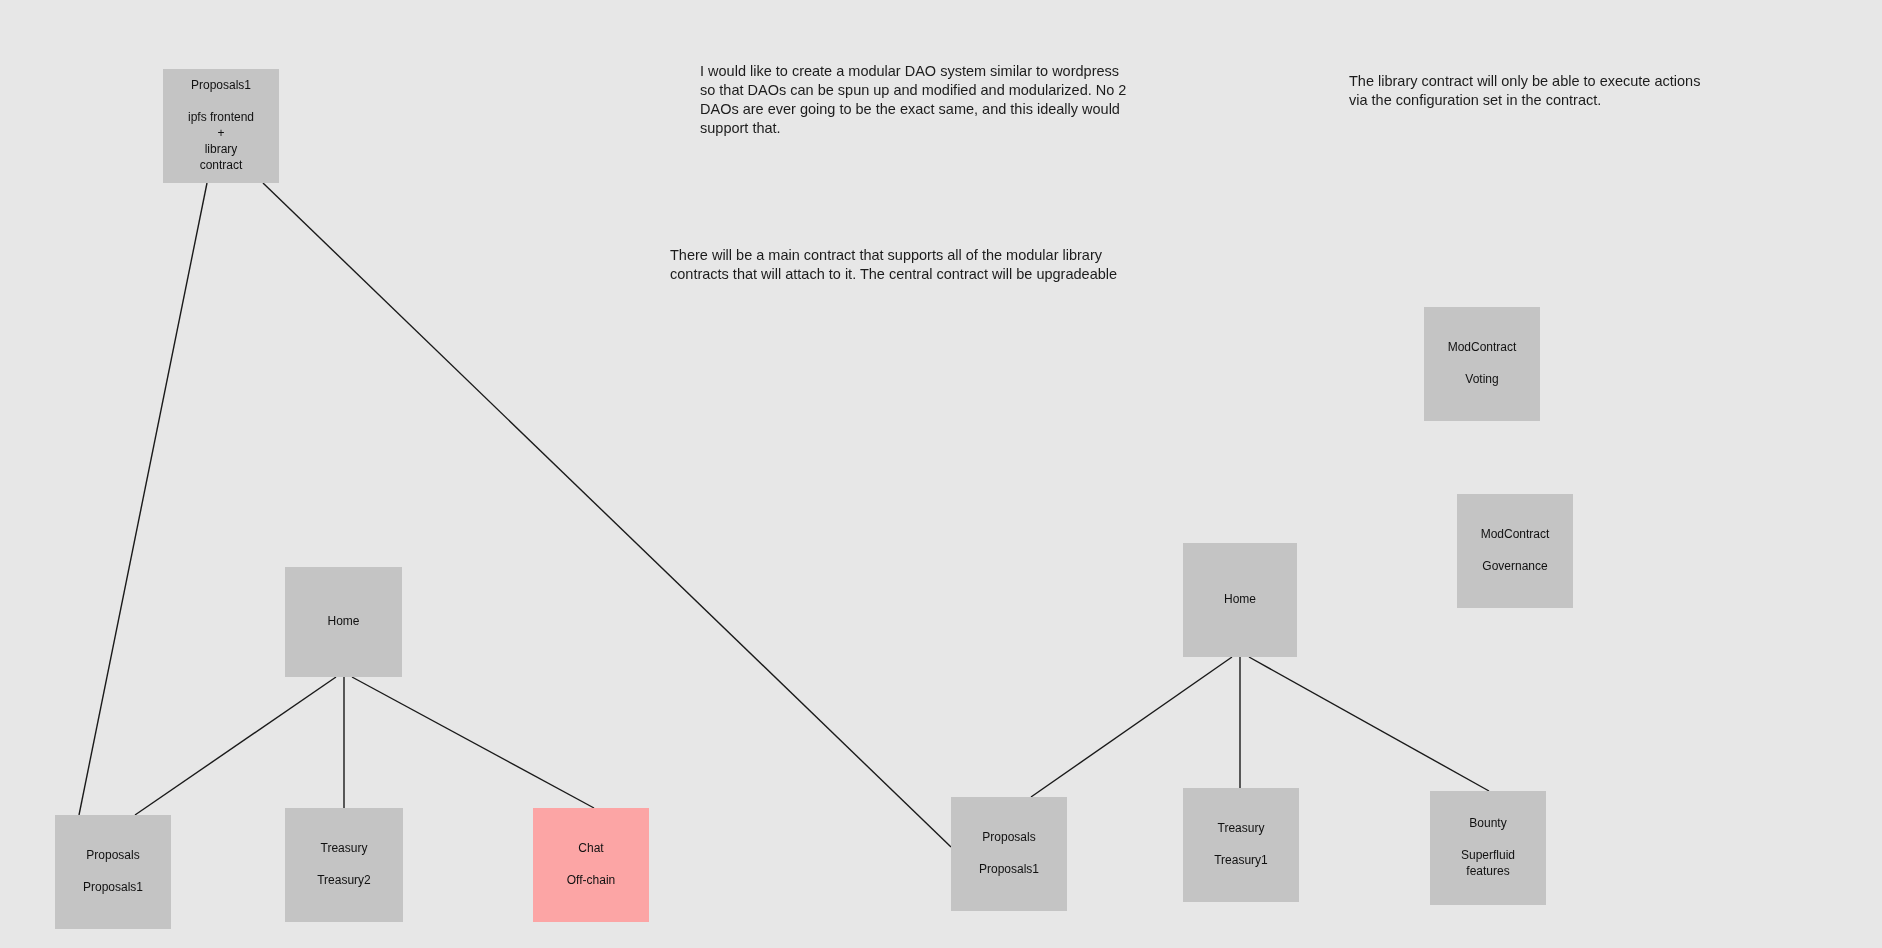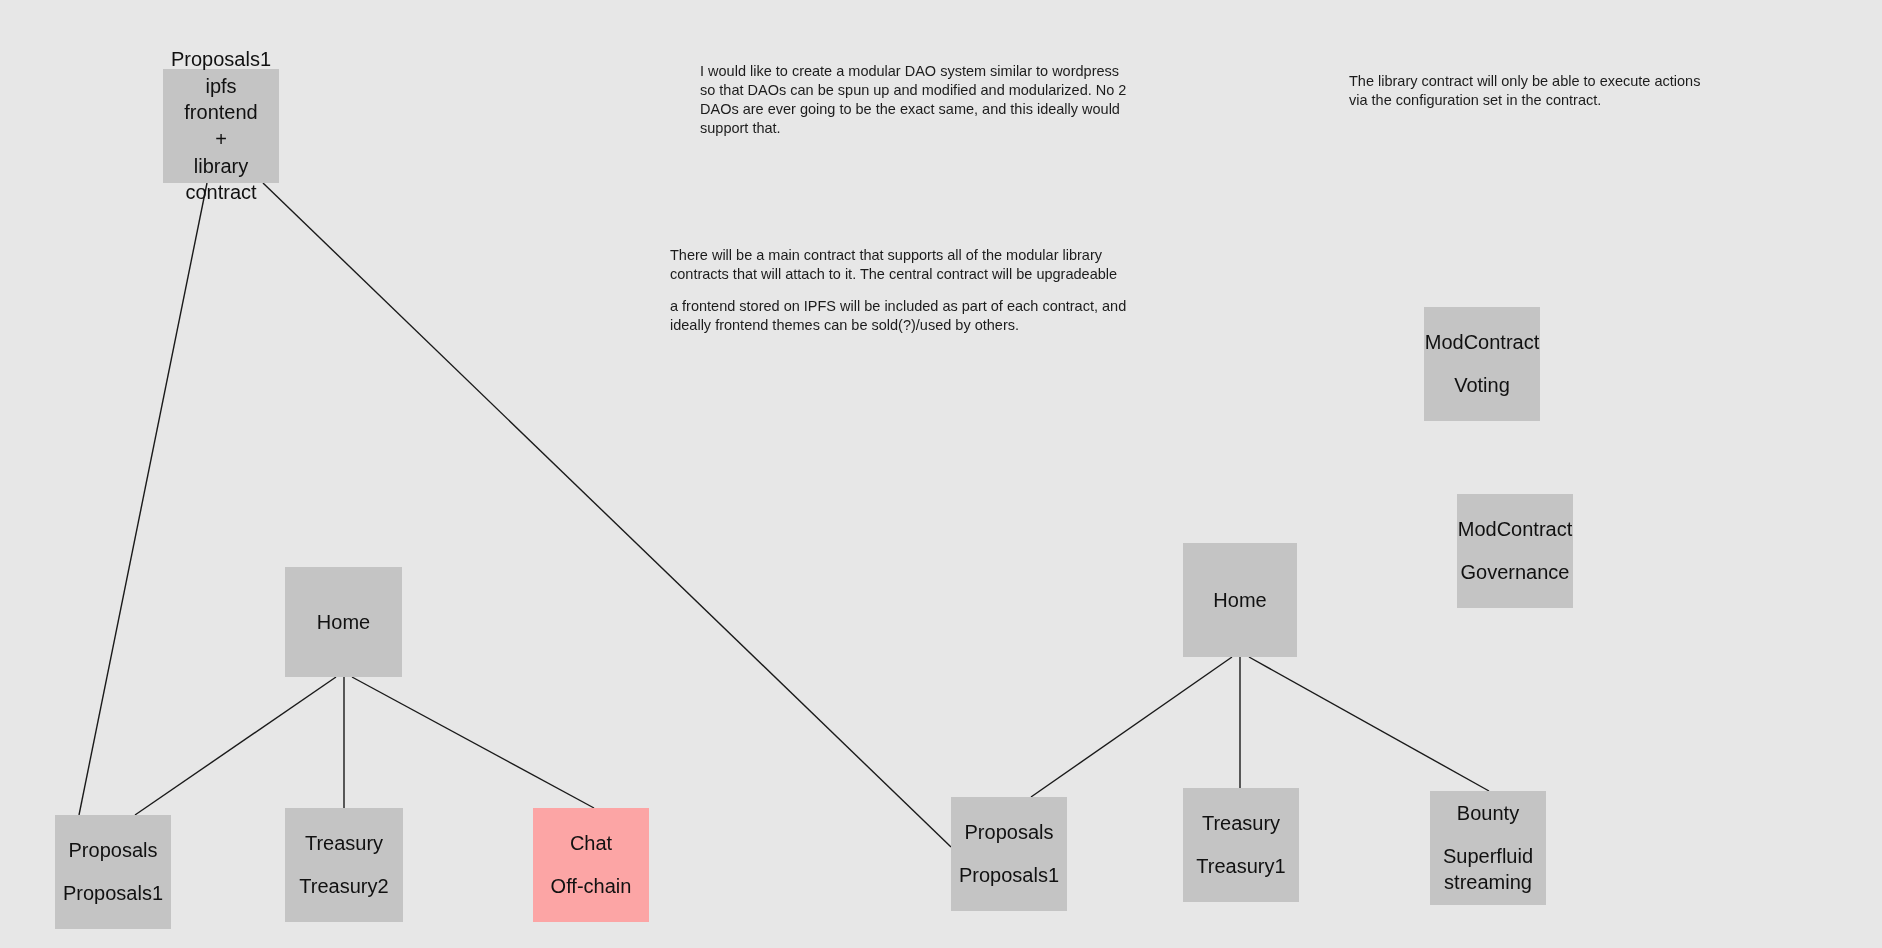--- a/index.html
+++ b/index.html
@@ -30,21 +30,21 @@
     pointer-events: none;
   }
   .node {
     position: absolute;
     background: #c4c4c4;
     display: flex;
     flex-direction: column;
     align-items: center;
     justify-content: center;
     text-align: center;
-    font-size: 20px;
+    font-size: 12px;
     line-height: 1.33;
     color: #111;
     box-sizing: border-box;
     padding: 4px;
   }
   .node .line {
     display: block;
     white-space: pre-line;
   }
   .node .gap {
@@ -116,38 +116,37 @@
       </div>
       <div class="node" style="left: 1183px; top: 788px; width: 116px; height: 114px; background: rgb(196, 196, 196);">
         <span class="line">Treasury</span>
         <span class="gap"></span>
         <span class="line">Treasury1</span>
       </div>
       <div class="node" style="left: 1430px; top: 791px; width: 116px; height: 114px; background: rgb(196, 196, 196);">
         <span class="line">Bounty</span>
         <span class="gap"></span>
         <span class="line">Superfluid
-streaming</span>
+features</span>
       </div>
       <div class="node" style="left: 1424px; top: 307px; width: 116px; height: 114px; background: rgb(196, 196, 196);">
         <span class="line">ModContract</span>
         <span class="gap"></span>
         <span class="line">Voting</span>
       </div>
       <div class="node" style="left: 1457px; top: 494px; width: 116px; height: 114px; background: rgb(196, 196, 196);">
         <span class="line">ModContract</span>
         <span class="gap"></span>
         <span class="line">Governance</span>
       </div>
     </div>
   <div id="note-layer">
       <div class="note" style="left: 700px; top: 62px; width: 460px;"><p>I would like to create a modular DAO system similar to wordpress
 so that DAOs can be spun up and modified and modularized. No 2
 DAOs are ever going to be the exact same, and this ideally would
  support that.</p></div>
       <div class="note" style="left: 670px; top: 218px; width: 480px; margin-top: 28px;"><p>There will be a main contract that supports all of the modular library
-contracts that will attach to it. The central contract will be upgradeable</p><p> a frontend stored on IPFS will be included as part of each contract, and
-ideally frontend themes can be sold(?)/used by others.</p></div>
+contracts that will attach to it. The central contract will be upgradeable</p></div>
       <div class="note" style="left: 1349px; top: 72px; width: 380px;"><p>The library contract will only be able to execute actions
 via the configuration set in the contract.</p></div>
     </div>
 
 </div>
 
 </body></html>

